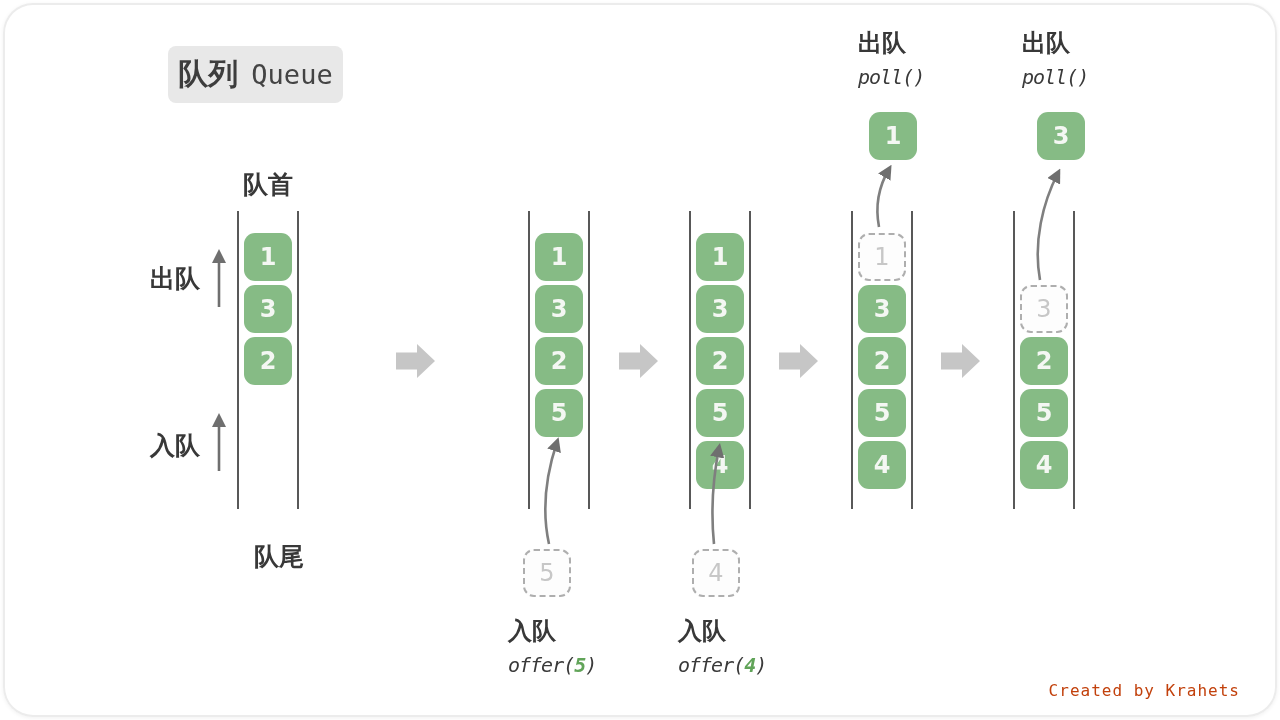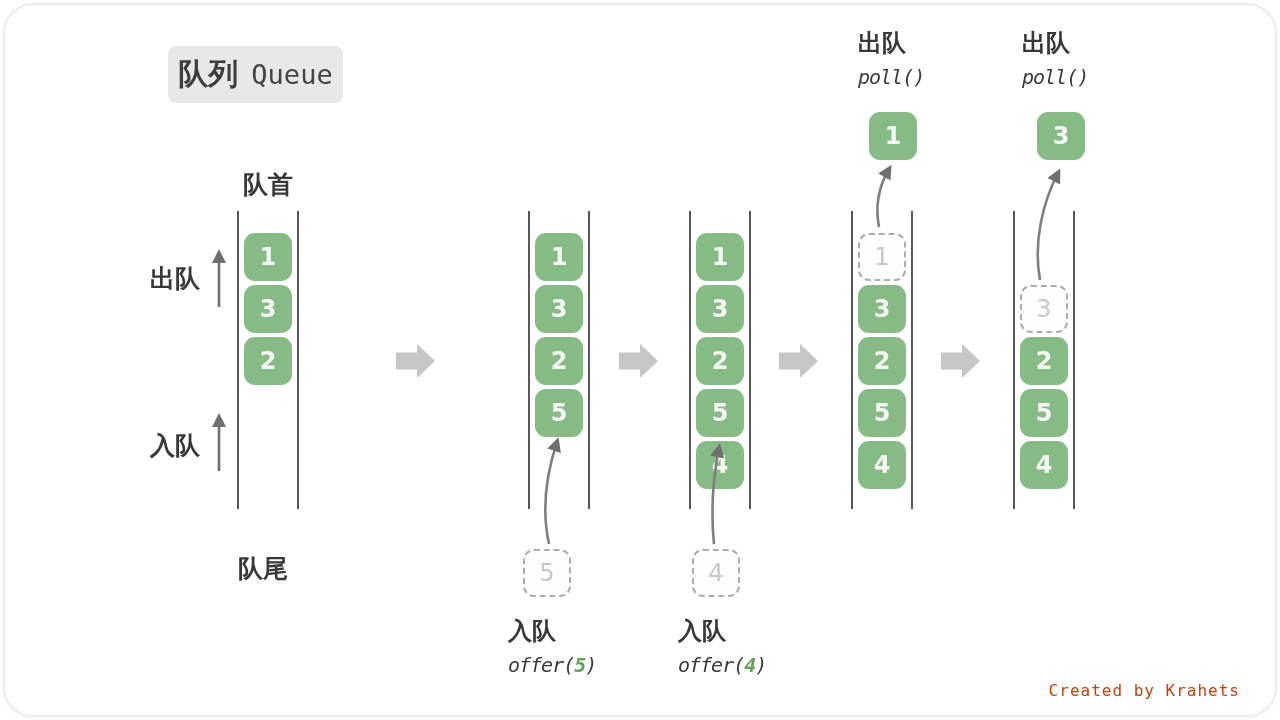--- a/index.html
+++ b/index.html
@@ -54,21 +54,21 @@
 
 <div id="stage">
   <div id="card"></div>
 
   <div class="badge">
     <span class="zh">队列</span>
     <span class="en">Queue</span>
   </div>
 
   <div class="zh-label" style="left:240px;top:152px;width:56px;text-align:center;margin-top:16px;">队首</div>
-  <div class="zh-label" style="left:238px;top:540px;width:56px;text-align:left;margin-top:12px;">队尾</div>
+  <div class="zh-label" style="left:248px;top:540px;width:56px;text-align:right;">队尾</div>
 
   <div class="zh-label" style="left:150px;top:262px;">出队</div>
   <div class="zh-label" style="left:150px;top:429px;">入队</div>
 
   <div class="vline" style="left:237px;"></div>
   <div class="vline" style="left:297px;"></div>
   <div class="vline" style="left:528px;"></div>
   <div class="vline" style="left:588px;"></div>
   <div class="vline" style="left:689px;"></div>
   <div class="vline" style="left:749px;"></div>

